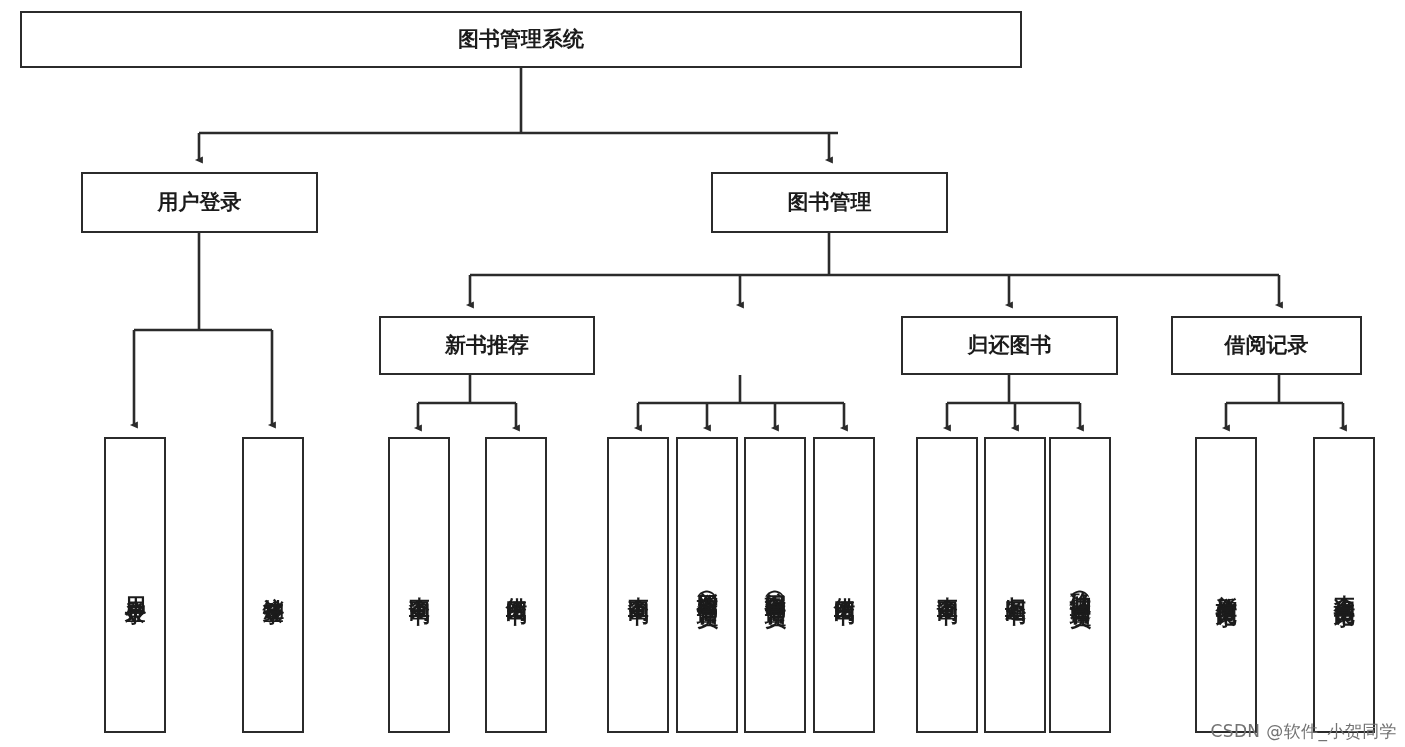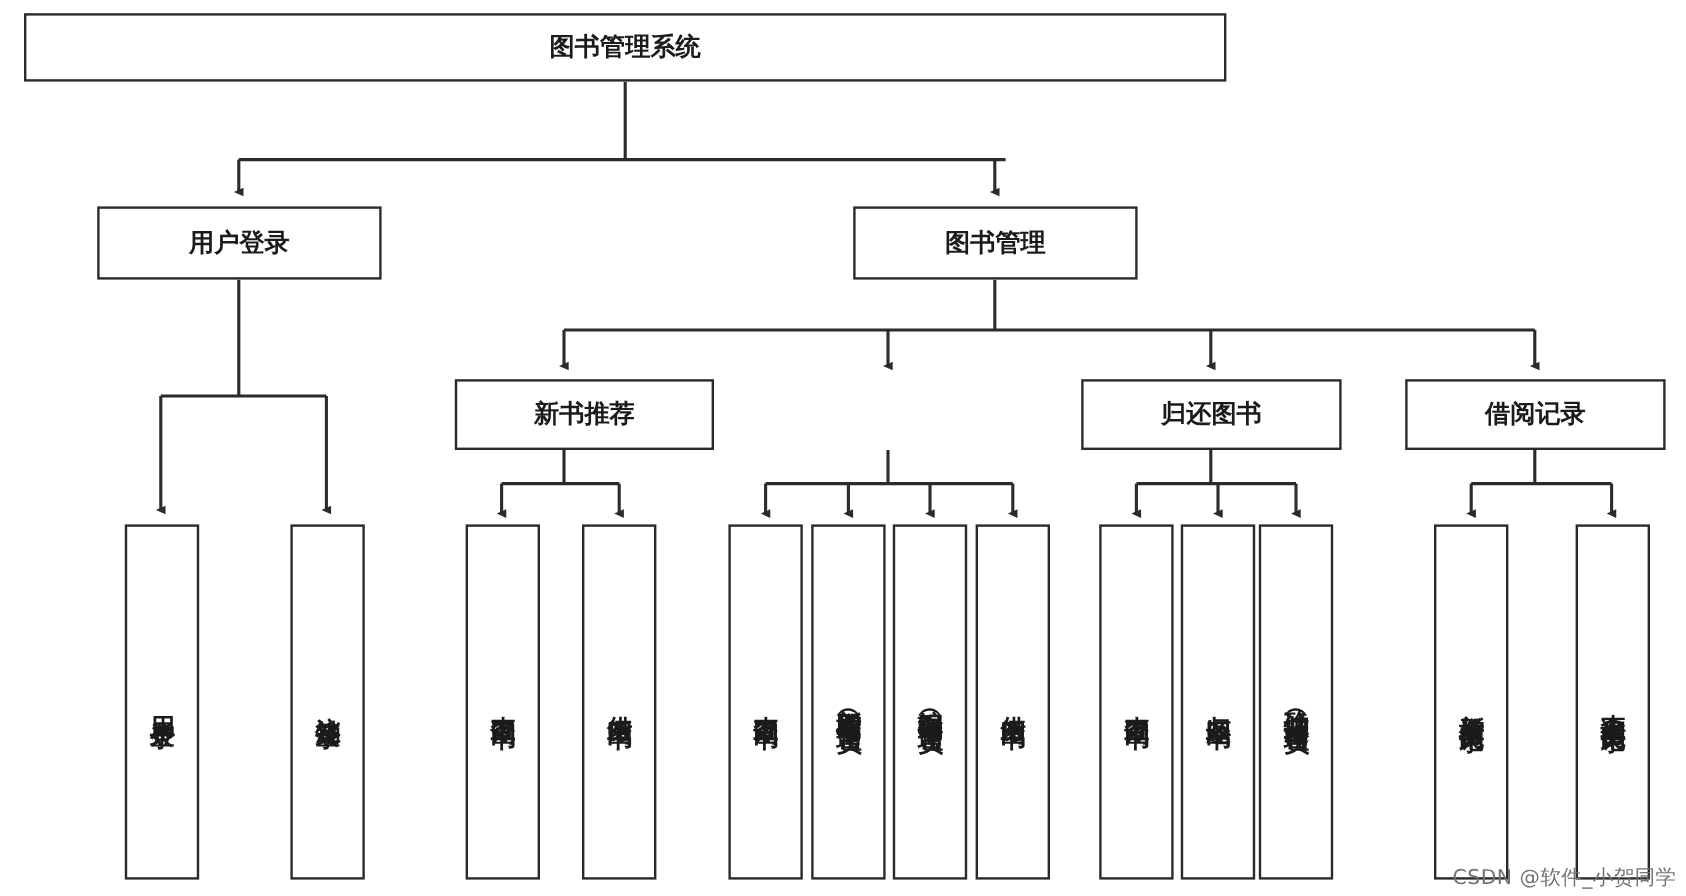--- a/index.html
+++ b/index.html
@@ -134,21 +134,21 @@
   <div class="node h" style="left:711px; top:172px; width:237px; height:61px;">
     <span class="node-label">图书管理</span>
   </div>
 
   <div class="node h" style="left:363px; top:316px; width:216px; height:59px;margin-left:16px;">
     <span class="node-label">新书推荐</span>
   </div>
   <div class="node h" style="left:901px; top:316px; width:217px; height:59px;">
     <span class="node-label">归还图书</span>
   </div>
-  <div class="node h" style="left:1171px; top:316px; width:217px; height:59px;">
+  <div class="node h" style="left:1171px; top:316px; width:191px; height:59px;">
     <span class="node-label">借阅记录</span>
   </div>
 
   <div class="node v" style="left:104px; top:437px; width:62px; height:296px;">
     <span class="node-label">用户登录</span>
   </div>
   <div class="node v" style="left:242px; top:437px; width:62px; height:296px;">
     <span class="node-label">注销登录</span>
   </div>
   <div class="node v" style="left:388px; top:437px; width:62px; height:296px;">

